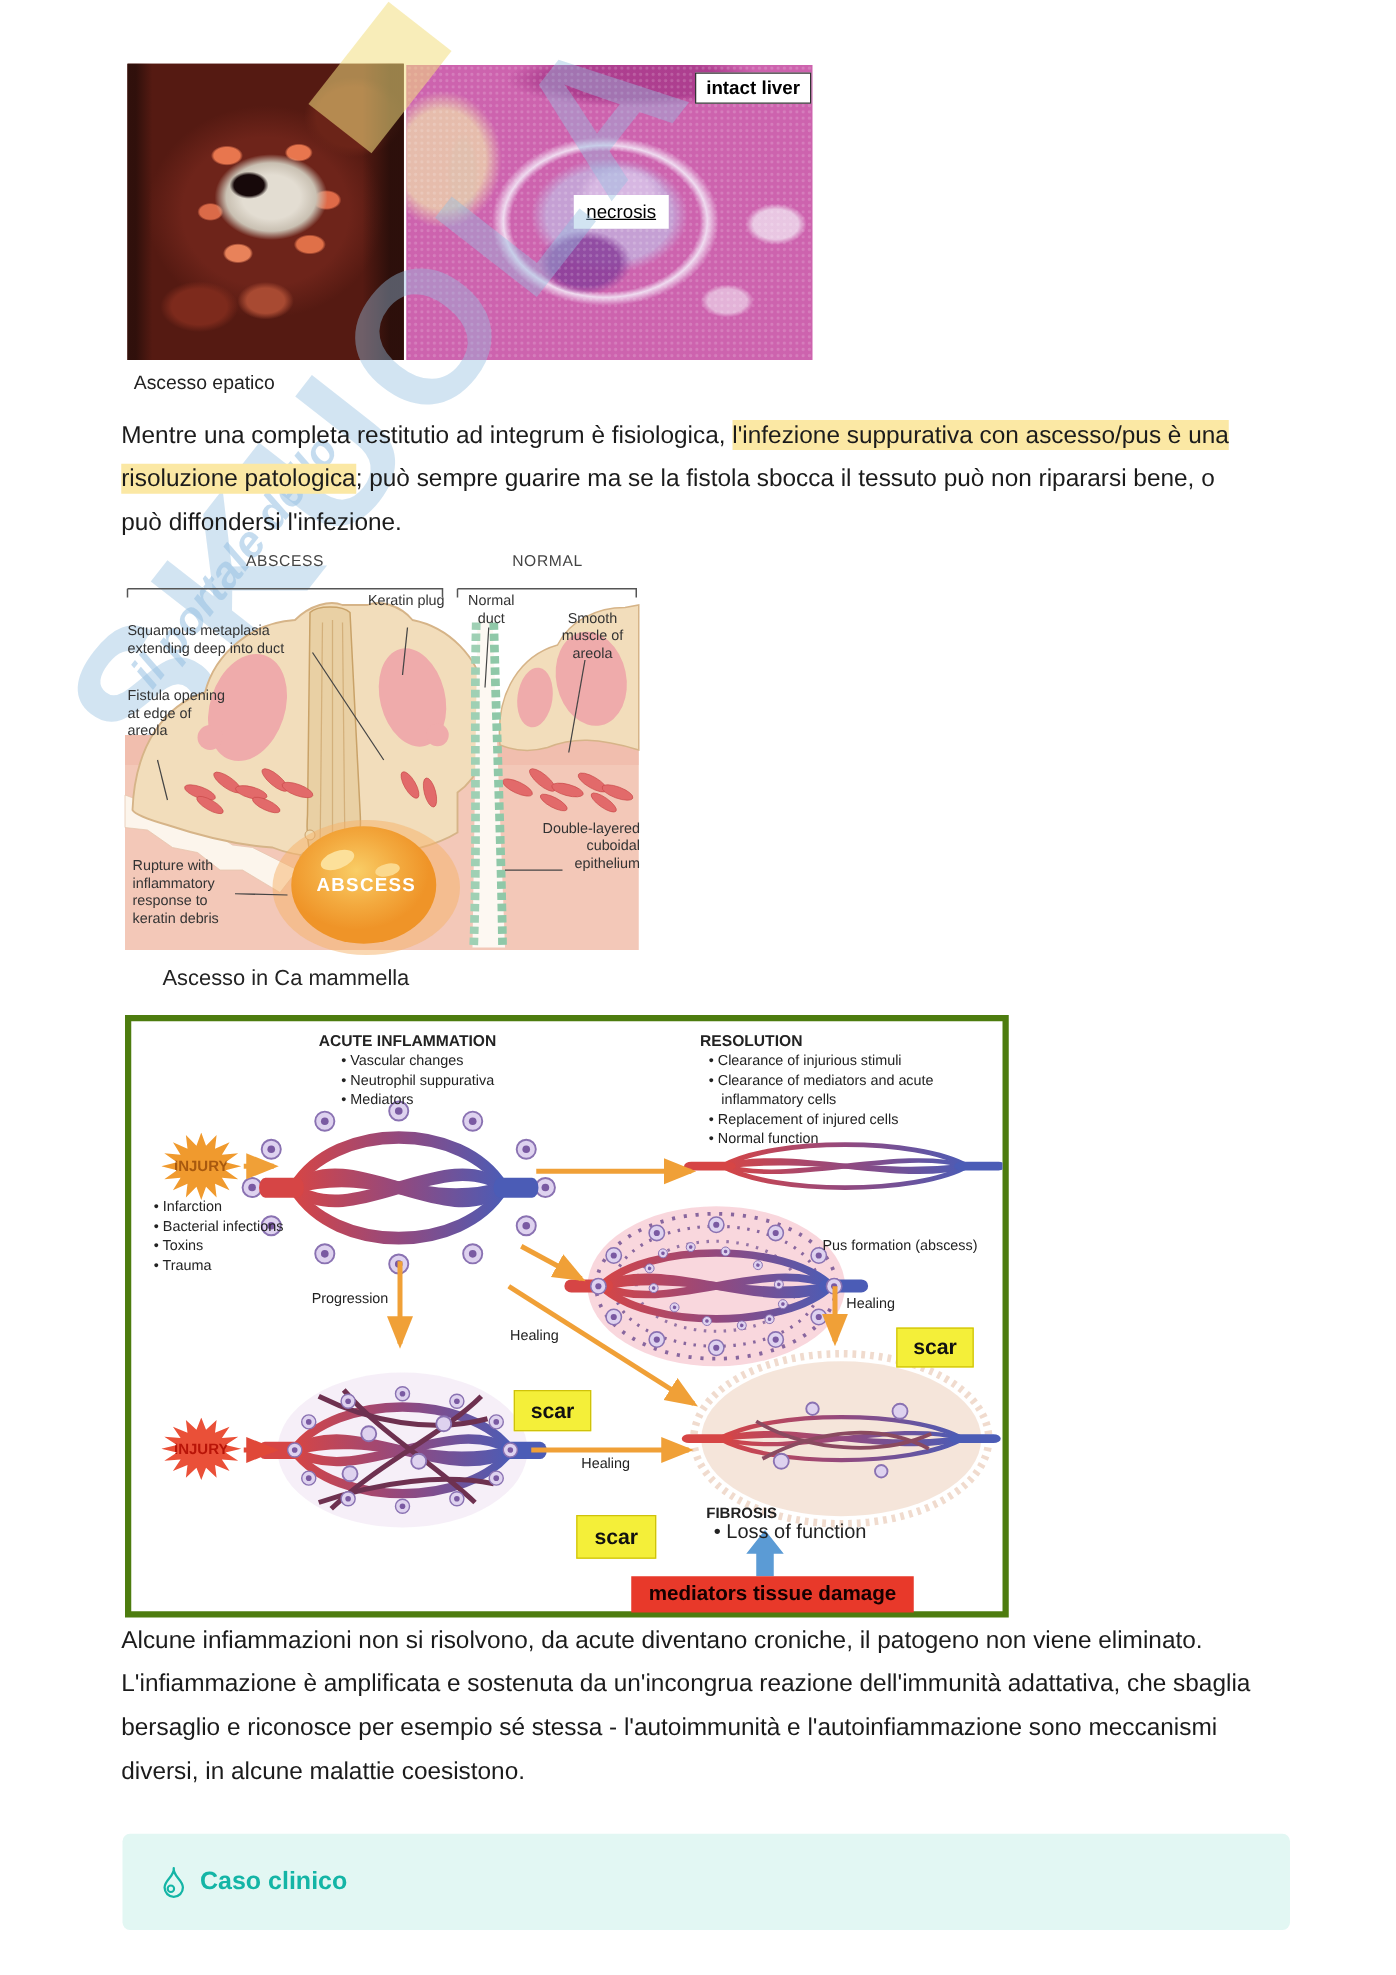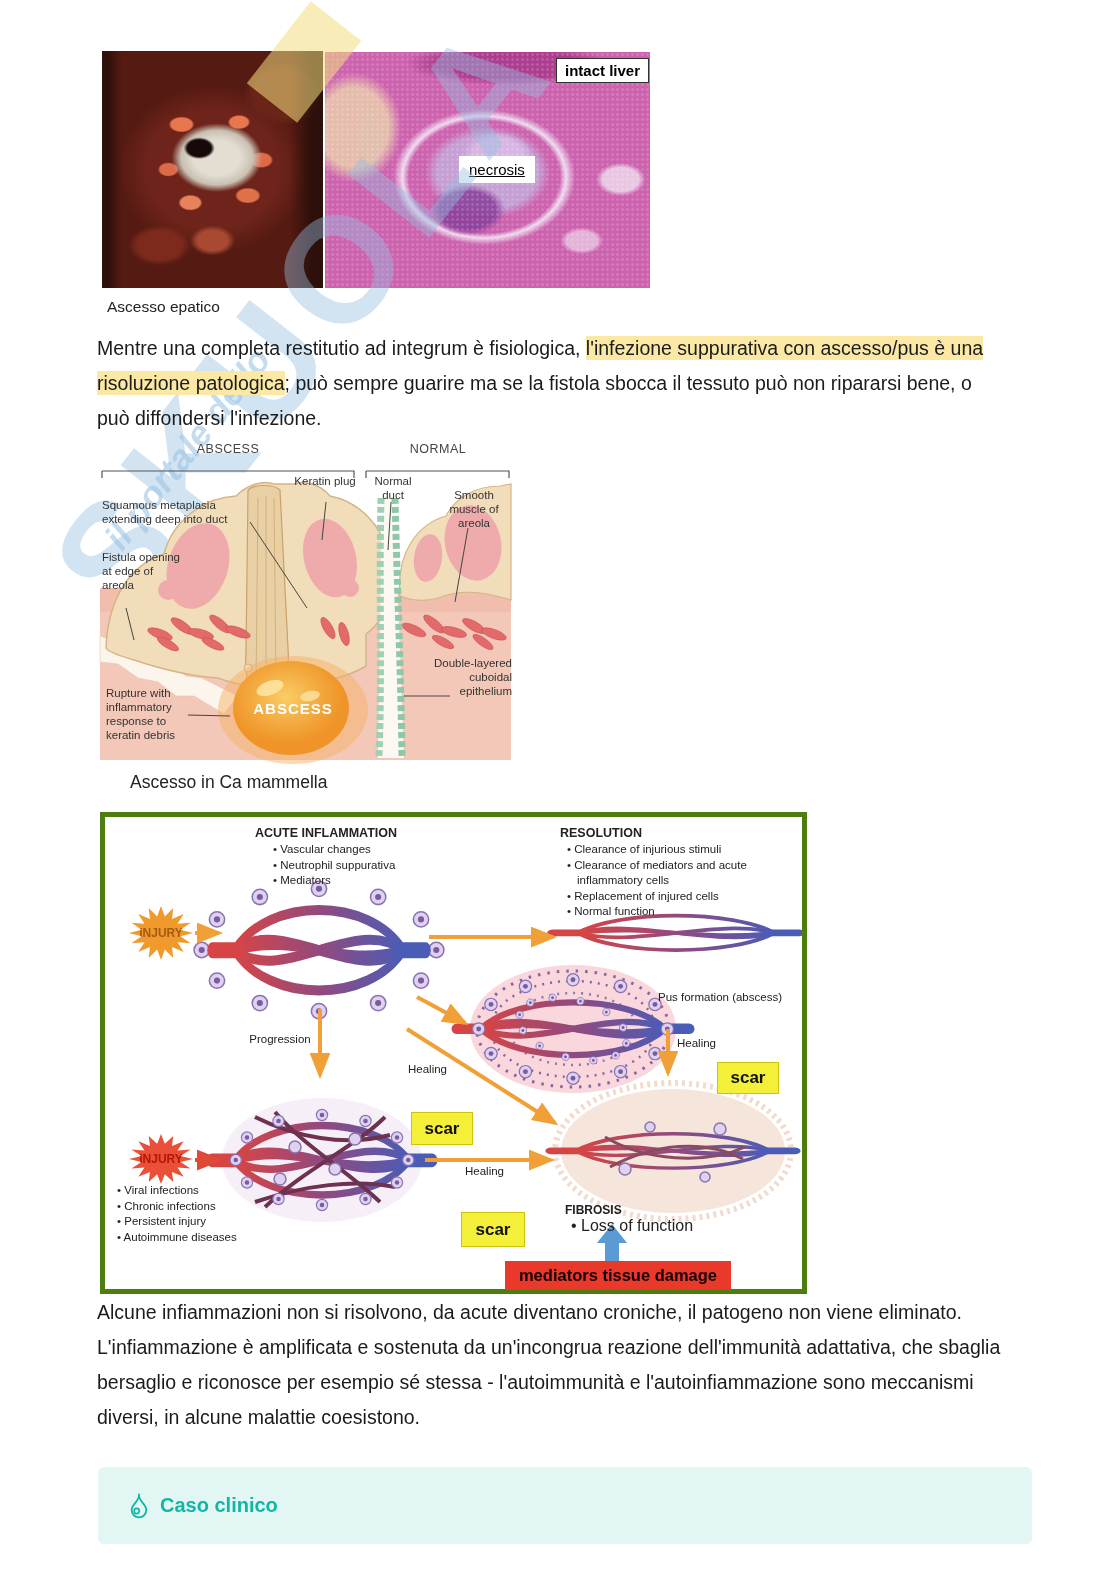--- a/index.html
+++ b/index.html
@@ -326,36 +326,36 @@
     <ul class="dlist" style="left:462px;top:25px;width:200px">
       <li>Clearance of injurious stimuli</li>
       <li>Clearance of mediators and acute inflammatory cells</li>
       <li>Replacement of injured cells</li>
       <li>Normal function</li>
     </ul>
 
     <div class="burst burst1">
         <span>INJURY</span>
       </div>
+    <ul class="dlist" style="left:18px;top:142px;width:130px">
+      <li>Infarction</li>
+      <li>Bacterial infections</li>
+      <li>Toxins</li>
+      <li>Trauma</li>
+    </ul>
 
     <div class="dlab" style="left:125px;top:216px;width:100px;text-align:center">Progression</div>
     <div class="dlab" style="left:303px;top:246px">Healing</div>
     <div class="dlab" style="left:553px;top:174px;width:140px">Pus formation (abscess)</div>
     <div class="dlab" style="left:572px;top:220px">Healing</div>
     <div class="scarbox" style="left:612px;top:245px;width:60px;height:30px">scar</div>
 
     <div class="burst burst2">
         <span>INJURY</span>
       </div>
-    <ul class="dlist" style="left:12px;top:366px;width:140px">
-      <li>Viral infections</li>
-      <li>Chronic infections</li>
-      <li>Persistent injury</li>
-      <li>Autoimmune diseases</li>
-    </ul>
 
     <div class="scarbox" style="left:306px;top:295px;width:60px;height:31px">scar</div>
     <div class="dlab" style="left:360px;top:348px">Healing</div>
     <div class="scarbox" style="left:356px;top:395px;width:62px;height:33px">scar</div>
 
     <div class="fibro">
       <div class="dt2">FIBROSIS</div>
       <ul>
           <li>Loss of function</li>
         </ul>

